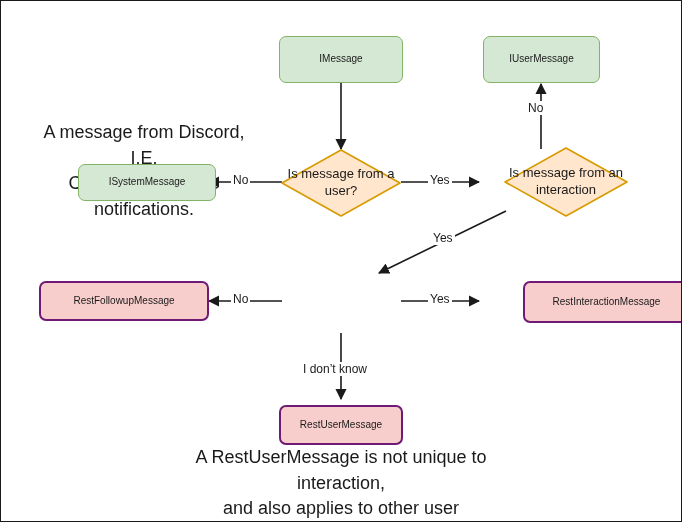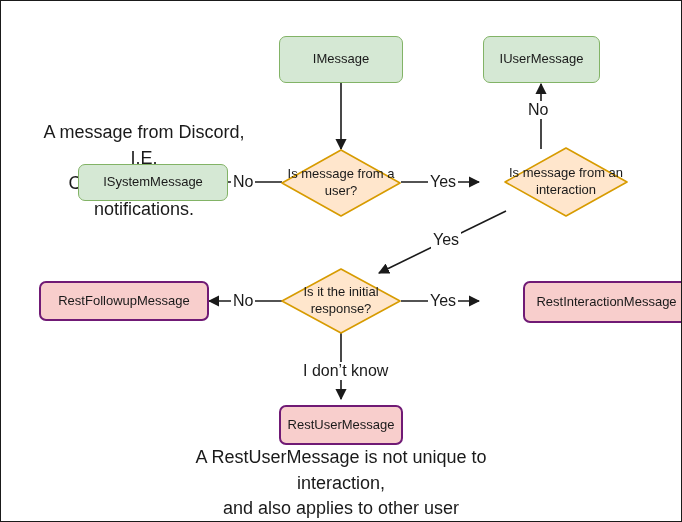--- a/index.html
+++ b/index.html
@@ -24,21 +24,21 @@
     width: 682px;
     height: 522px;
   }
   .node {
     position: absolute;
     box-sizing: border-box;
     display: flex;
     align-items: center;
     justify-content: center;
     text-align: center;
-    font-size: 13px;
+    font-size: 10px;
     color: #1a1a1a;
     line-height: 1.28;
     border-radius: 7px;
     z-index: 3;
   }
   .node.green {
     background: #d5e8d4;
     border: 1px solid #82b366;
   }
   .node.pink {
@@ -64,21 +64,21 @@
     align-items: center;
     justify-content: center;
     text-align: center;
     font-size: 13px;
     color: #1a1a1a;
     line-height: 1.3;
     pointer-events: none;
   }
   .edge-label {
     position: absolute;
-    font-size: 16px;
+    font-size: 12px;
     color: #1a1a1a;
     background: #ffffff;
     padding: 0 2px;
     white-space: nowrap;
     z-index: 4;
   }
   .note {
     position: absolute;
     font-size: 18px;
     color: #1a1a1a;
@@ -125,21 +125,21 @@
   </svg>
 
   <div class="node green" style="left:278px; top:35px; width:124px; height:47px;">
     <span>IMessage</span>
   </div>
 
   <div class="node green" style="left:482px; top:35px; width:117px; height:47px;">
     <span>IUserMessage</span>
   </div>
 
-  <div class="node green" style="left:77px; top:163px; width:150px; height:37px;">
+  <div class="node green" style="left:77px; top:163px; width:138px; height:37px;">
     <span>ISystemMessage</span>
   </div>
 
   <div class="node pink" style="left:38px; top:280px; width:170px; height:40px;">
     <span>RestFollowupMessage</span>
   </div>
 
   <div class="node pink" style="left:478px; top:280px; width:167px; height:42px;margin-left:44px;">
     <span>RestInteractionMessage</span>
   </div>
@@ -155,26 +155,20 @@
     <div class="diamond-label">Is message from a user?</div>
   </div>
 
   <div class="diamond-wrap" style="left:503px; top:146px; width:124px; height:70px;">
     <svg width="124" height="70" viewBox="0 0 124 70">
       <path d="M62 1 L123 35 L62 69 L1 35 Z" fill="#ffe6cc" stroke="#d79b00" stroke-width="1.6" stroke-linejoin="round"></path>
     </svg>
     <div class="diamond-label">Is message from an interaction</div>
   </div>
 
-  <div class="diamond-wrap" style="left:280px; top:267px; width:120px; height:66px;">
-    <svg width="120" height="66" viewBox="0 0 120 66">
-      <path d="M60 1 L119 33 L60 65 L1 33 Z" fill="#ffe6cc" stroke="#d79b00" stroke-width="1.6" stroke-linejoin="round"></path>
-    </svg>
-    <div class="diamond-label">Is it the initial response?</div>
-  </div>
 
   <div class="edge-label" style="left:230px; top:172px;">No</div>
 
   <div class="edge-label" style="left:427px; top:172px;">Yes</div>
 
   <div class="edge-label" style="left:525px; top:100px;">No</div>
 
   <div class="edge-label" style="left:430px; top:230px;">Yes</div>
 
   <div class="edge-label" style="left:230px; top:291px;">No</div>

